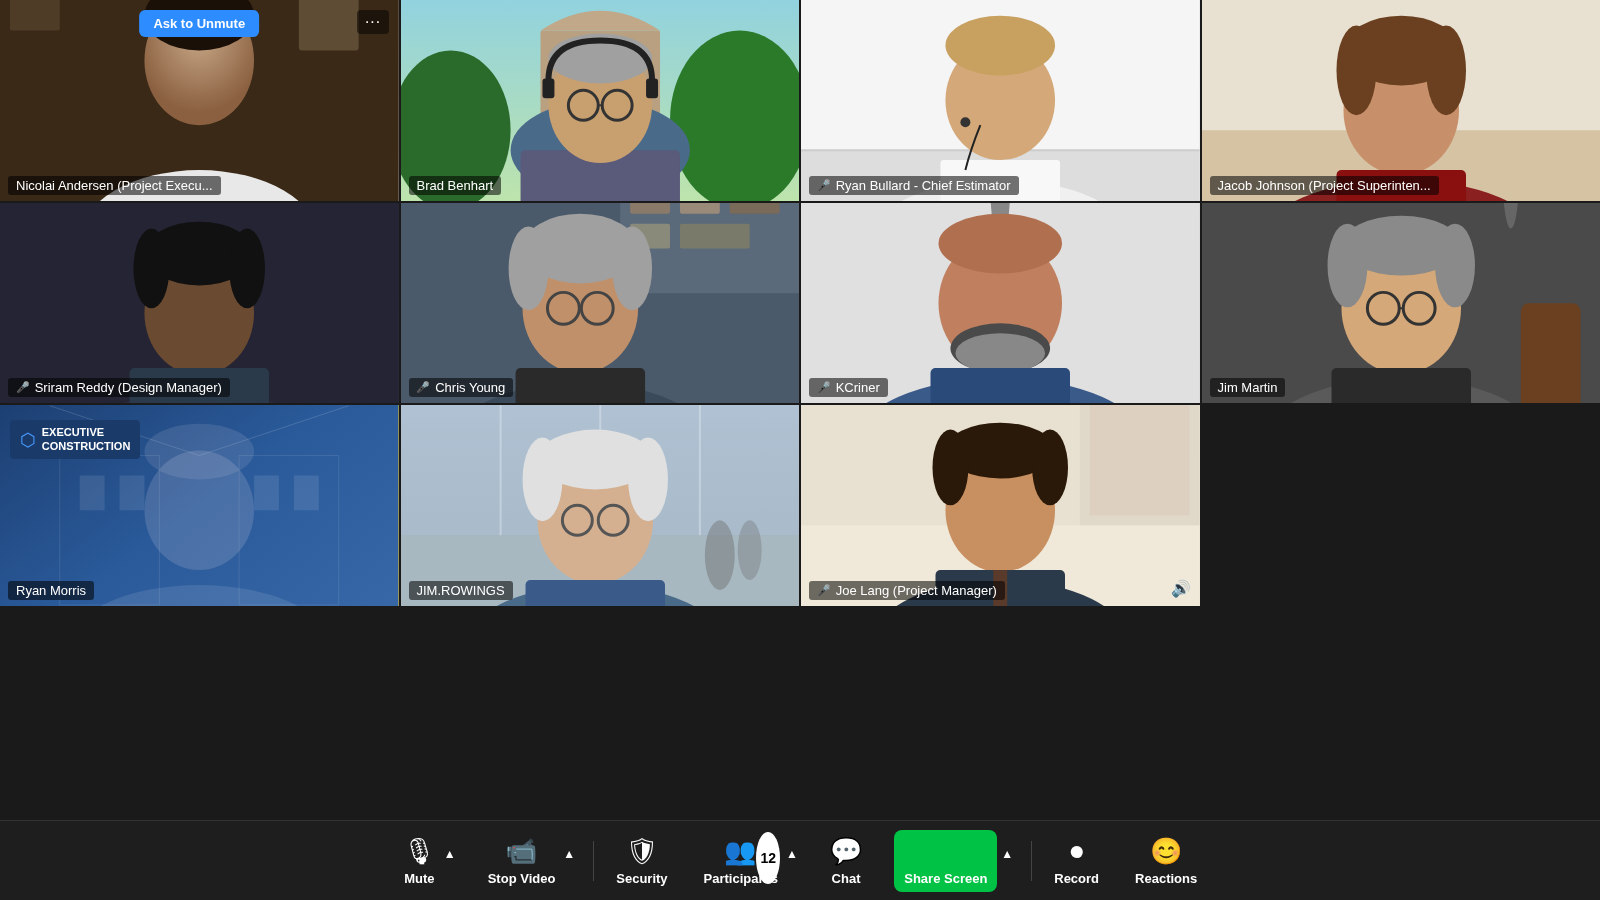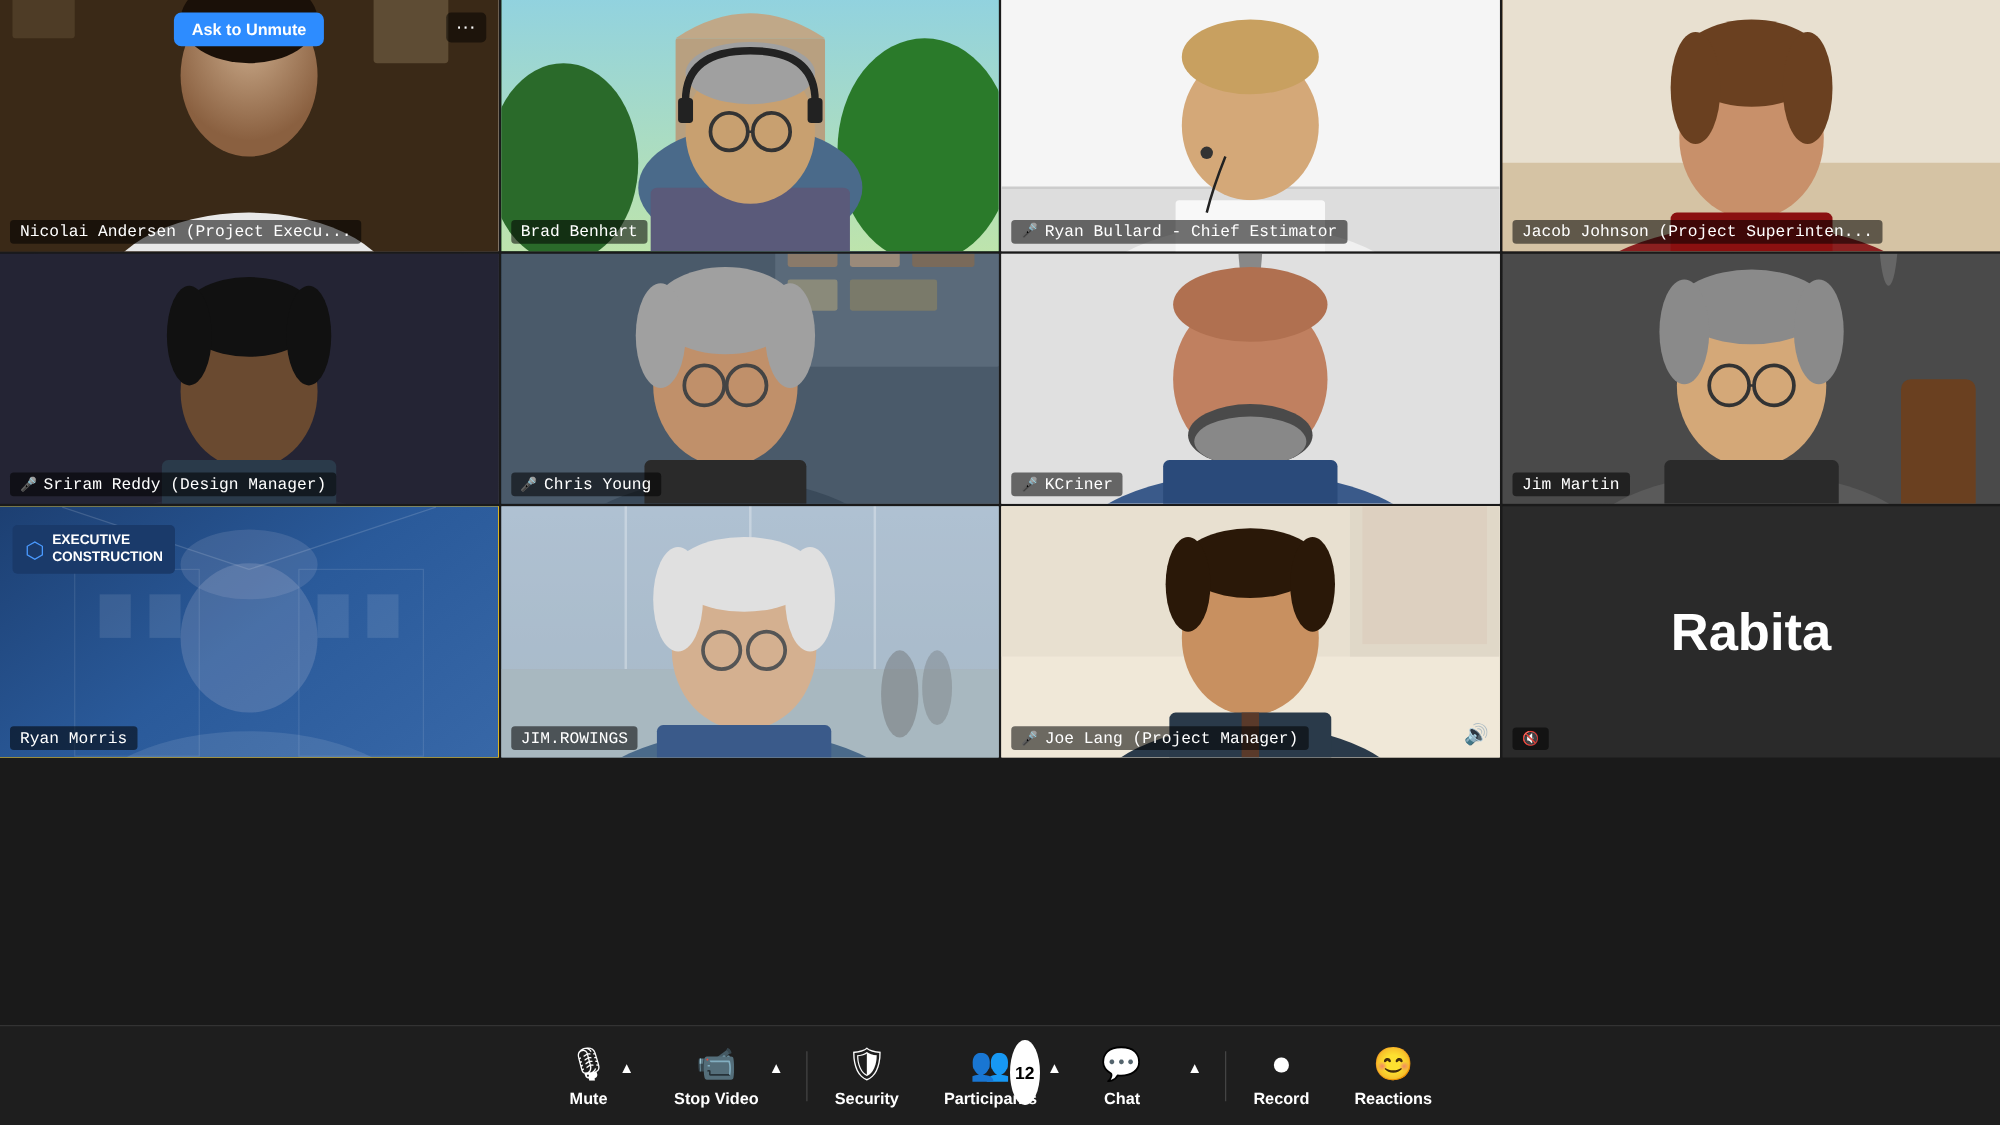--- a/index.html
+++ b/index.html
@@ -81,21 +81,20 @@
       font-weight: 500;
       padding: 2px 8px;
       border-radius: 3px;
       display: flex;
       align-items: center;
       gap: 5px;
       max-width: calc(100% - 16px);
       white-space: nowrap;
       overflow: hidden;
       text-overflow: ellipsis;
-      font-family: Liberation Mono, monospace;
     }
 
     .mute-icon {
       color: #ff4444;
       font-size: 11px;
     }
 
     
     .ask-unmute-btn {
       position: absolute;
@@ -552,26 +551,20 @@
       <rect x="193" y="215" width="14" height="70" fill="#5a3a2a"></rect>
     </svg>
     <div class="name-label">
       <span class="mute-icon">🎤</span>
       <span>Joe Lang (Project Manager)</span>
     </div>
 
     <div style="position:absolute;bottom:8px;right:8px;color:#ff4444;font-size:16px;">🔊</div>
   </div>
 
-  <div class="video-cell bg-rabita">
-    <div class="rabita-name">Rabita</div>
-    <div class="name-label" style="display:flex;align-items:center;gap:5px;">
-      <span class="mute-icon">🔇</span>
-    </div>
-  </div>
 
 </div>
 
 <div class="toolbar">
 
   <div class="toolbar-group">
     <div class="toolbar-btn">
       <span class="toolbar-icon">🎙</span>
       <span class="toolbar-label">Mute</span>
     </div>
@@ -605,20 +598,24 @@
   </div>
 
   <div class="toolbar-group">
     <div class="toolbar-btn">
       <span class="toolbar-icon">💬</span>
       <span class="toolbar-label">Chat</span>
     </div>
   </div>
 
   <div class="toolbar-group">
+    <div class="toolbar-btn share-screen-btn">
+      <span class="toolbar-icon green">⬆</span>
+      <span class="toolbar-label">Share Screen</span>
+    </div>
     <span class="toolbar-chevron">▲</span>
   </div>
 
   <div class="toolbar-divider"></div>
 
   <div class="toolbar-group">
     <div class="toolbar-btn">
       <span class="toolbar-icon">⏺</span>
       <span class="toolbar-label">Record</span>
     </div>

